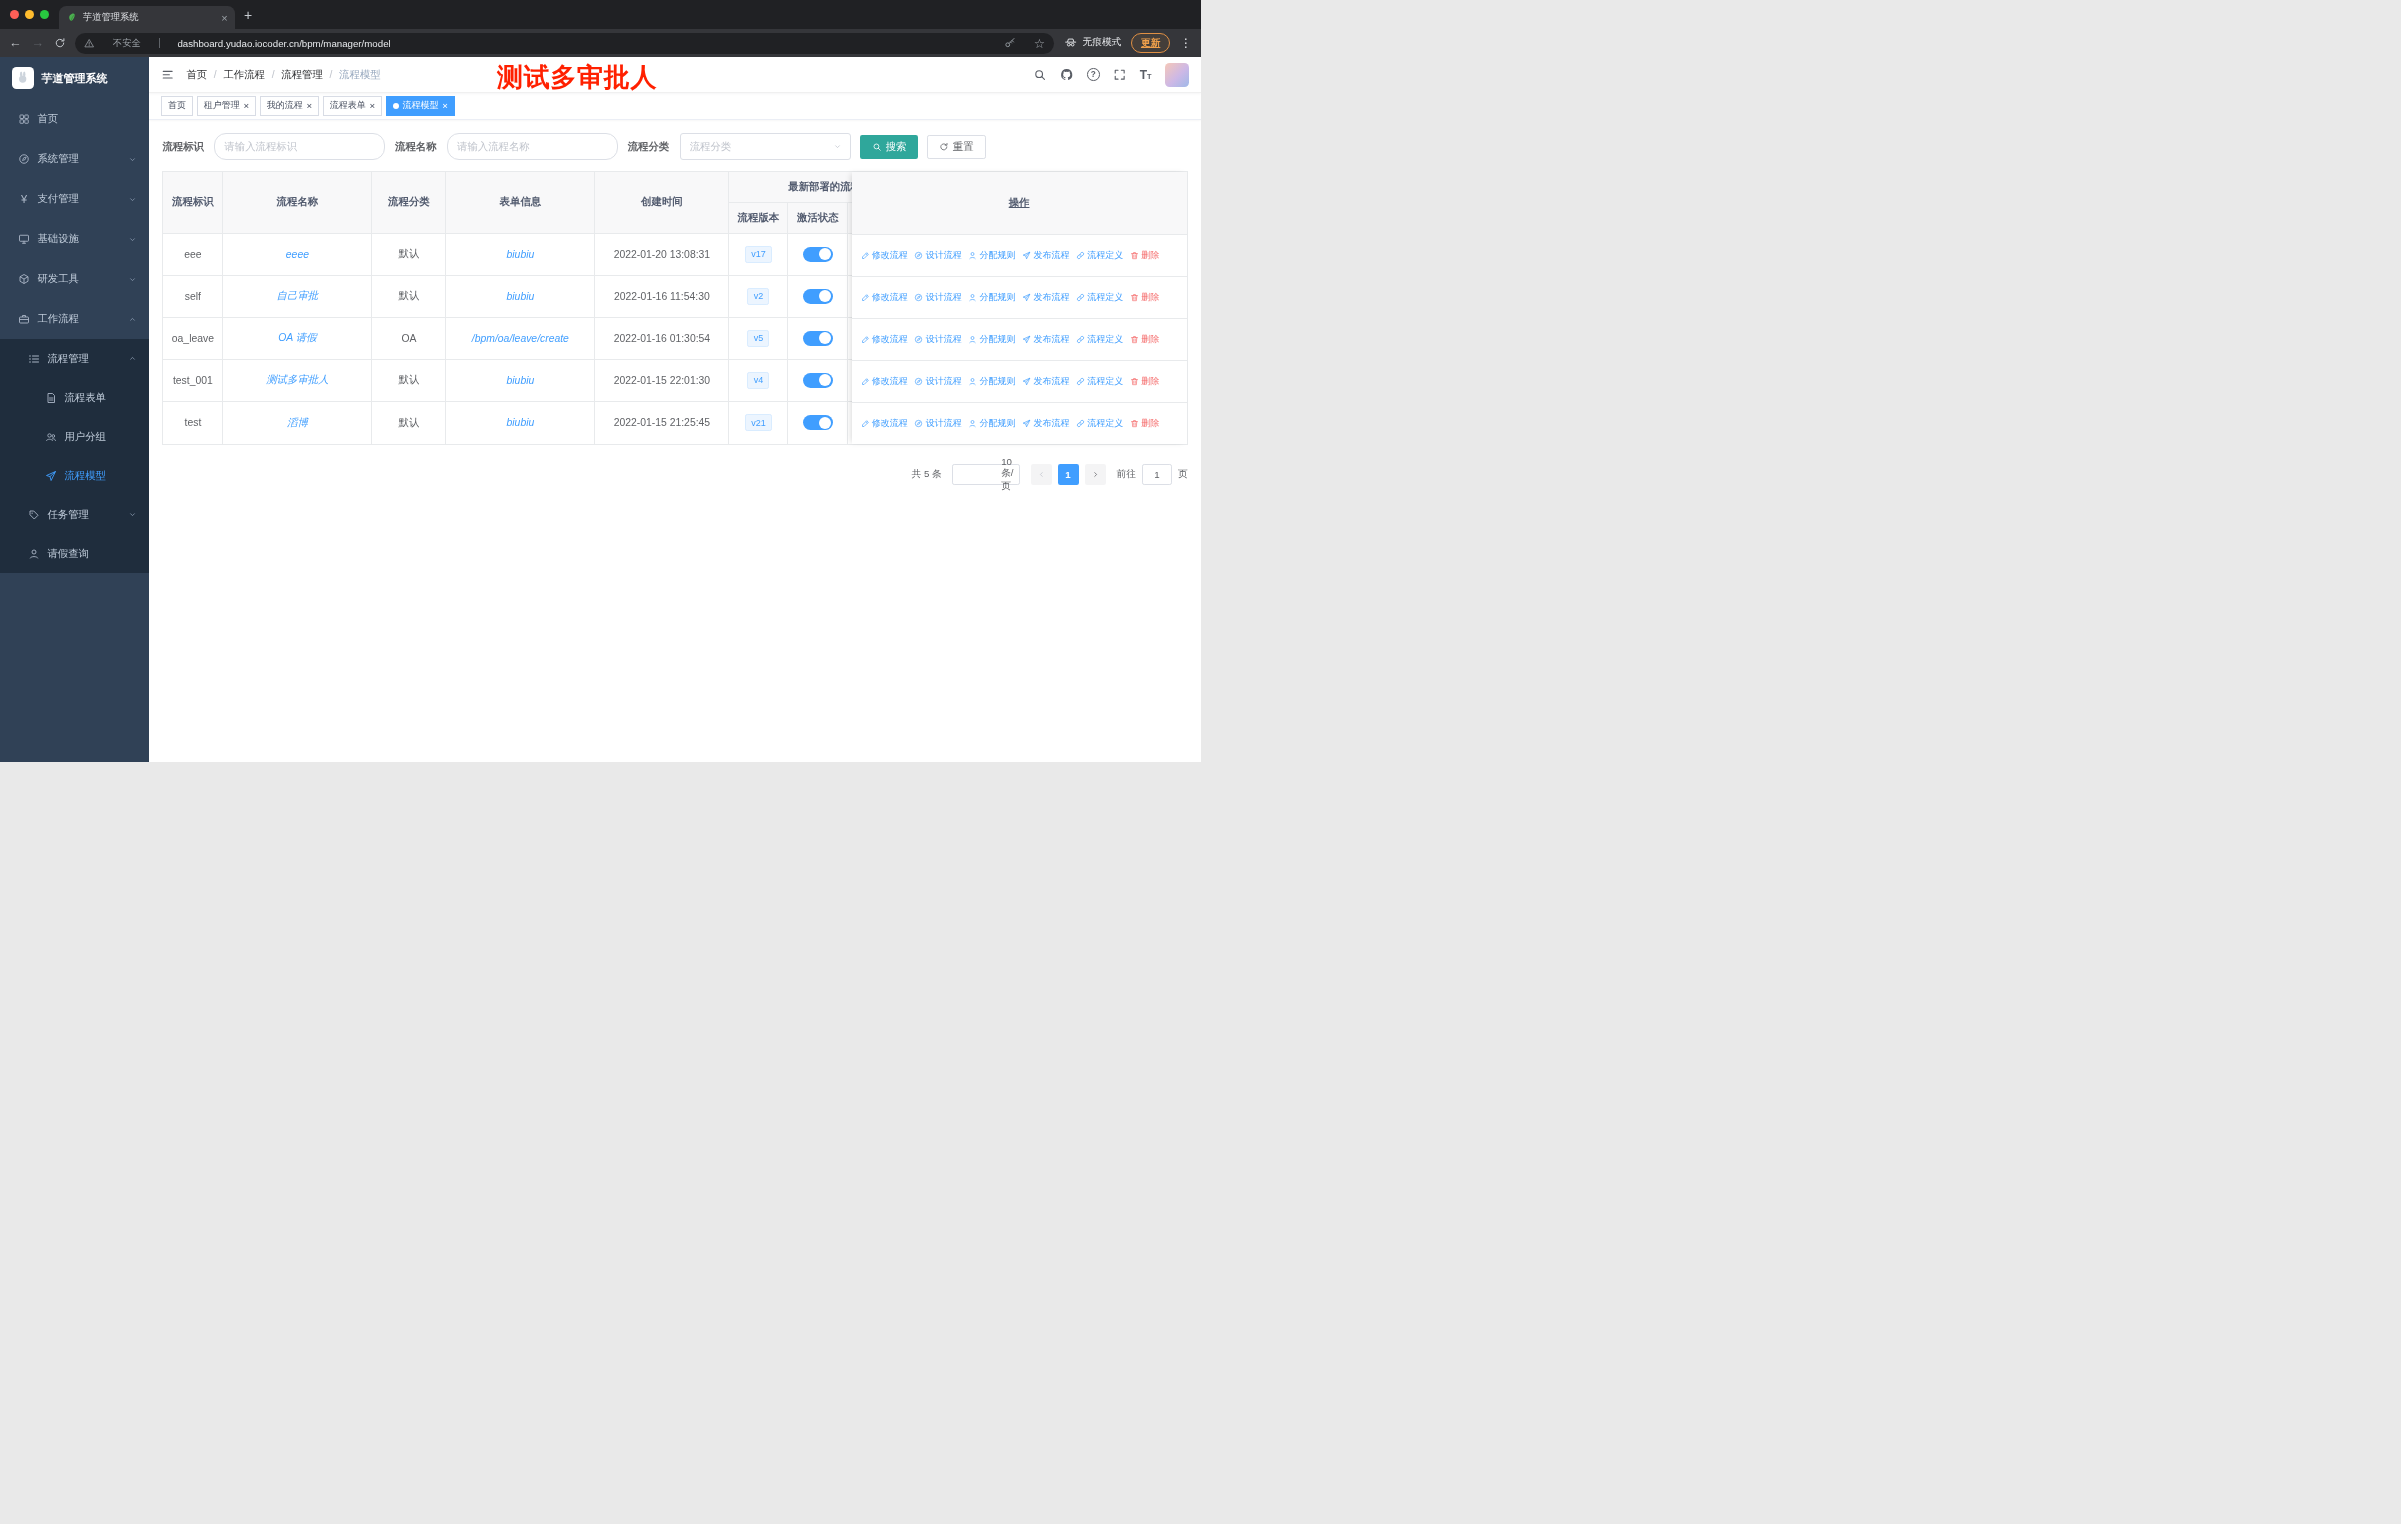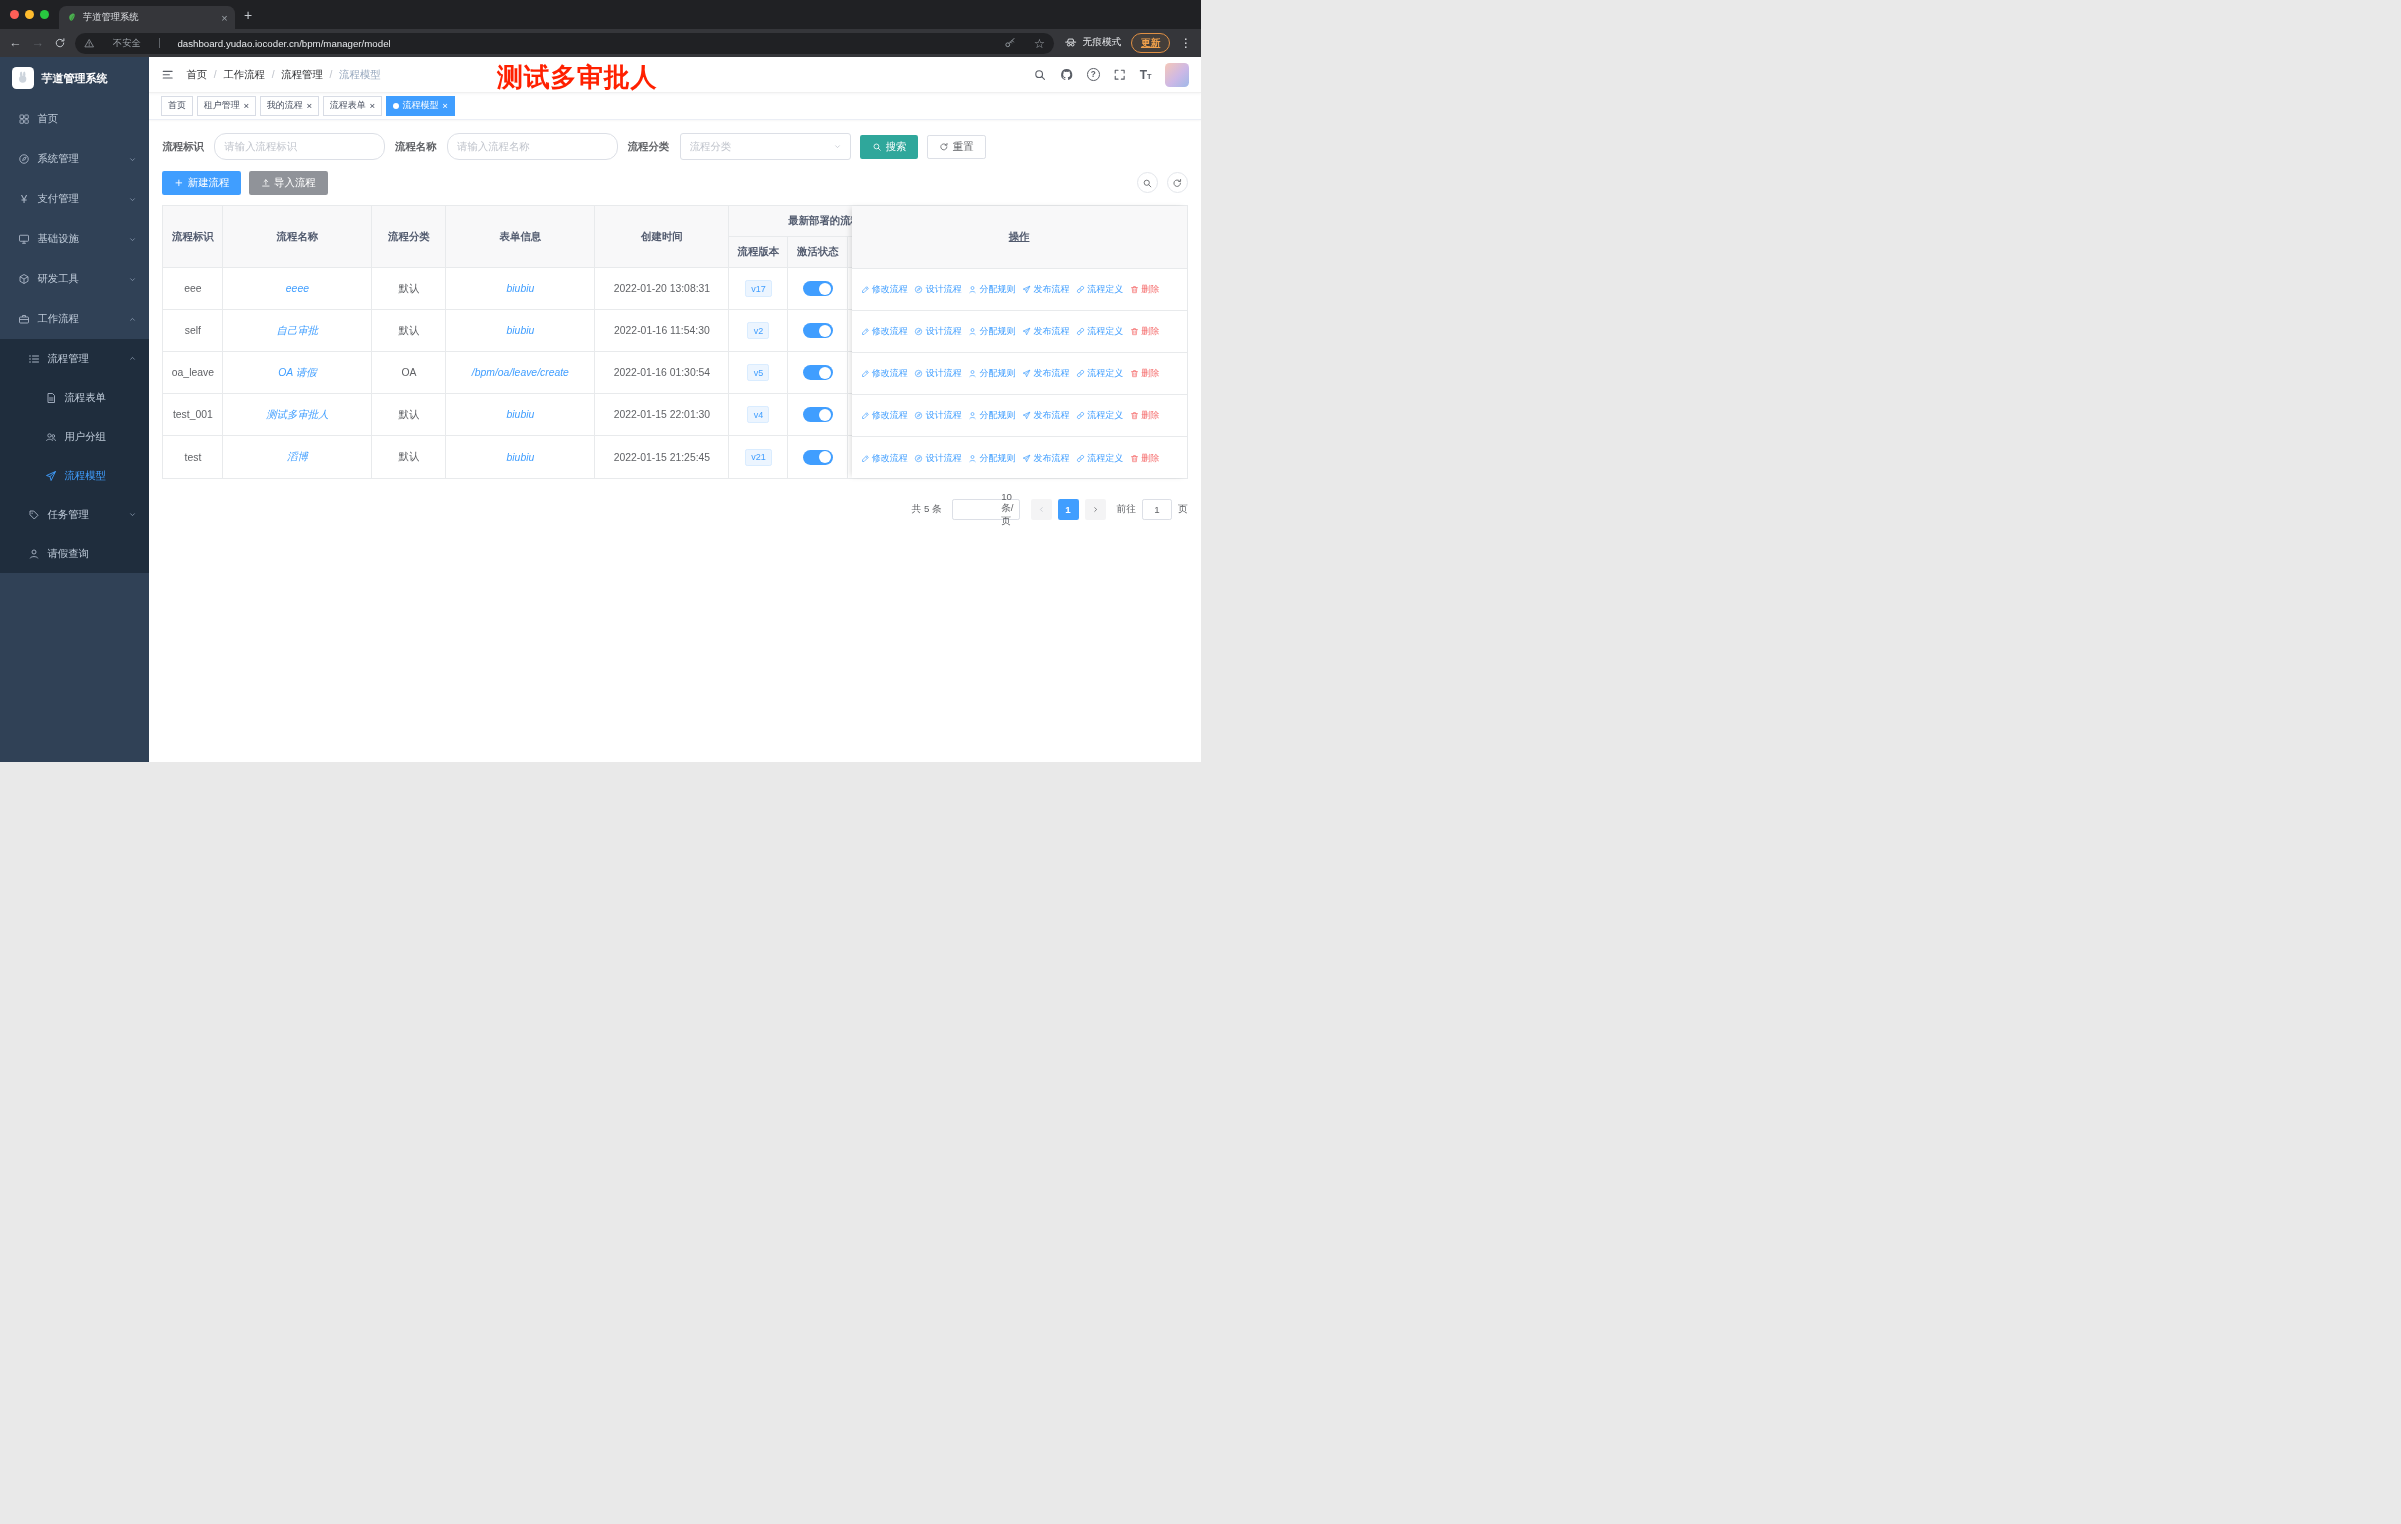--- a/index.html
+++ b/index.html
@@ -499,46 +499,20 @@
             <span>搜索</span>
           </button>
           <button class="btn btn-reset">
             <svg class="ic13" viewBox="0 0 13 13" width="9.7" height="9.7">
                 <use href="#i-refresh"></use>
               </svg>
             <span>重置</span>
           </button>
         </div>
 
-        <div class="actions-row">
-          <button class="btn btn-primary">
-            <svg class="ic13" viewBox="0 0 13 13" width="9.7" height="9.7">
-                <use href="#i-plus"></use>
-              </svg>
-            <span>新建流程</span>
-          </button>
-          <button class="btn btn-info">
-            <svg class="ic13" viewBox="0 0 13 13" width="9.7" height="9.7">
-                <use href="#i-upload"></use>
-              </svg>
-            <span>导入流程</span>
-          </button>
-          <div class="tool-circles">
-            <span class="circle-btn">
-              <svg class="ic14" viewBox="0 0 14 14" width="10.4" height="10.4">
-                  <use href="#i-search"></use>
-                </svg>
-            </span>
-            <span class="circle-btn">
-              <svg class="ic14" viewBox="0 0 14 14" width="10.4" height="10.4">
-                  <use href="#i-refresh"></use>
-                </svg>
-            </span>
-          </div>
-        </div>
 
         <div class="table-wrap">
           <table class="grid">
             <colgroup>
               <col style="width:60px">
                 <col style="width:149px">
                 <col style="width:74px">
                 <col style="width:149px">
               <col style="width:134px">
                 <col style="width:59px">

